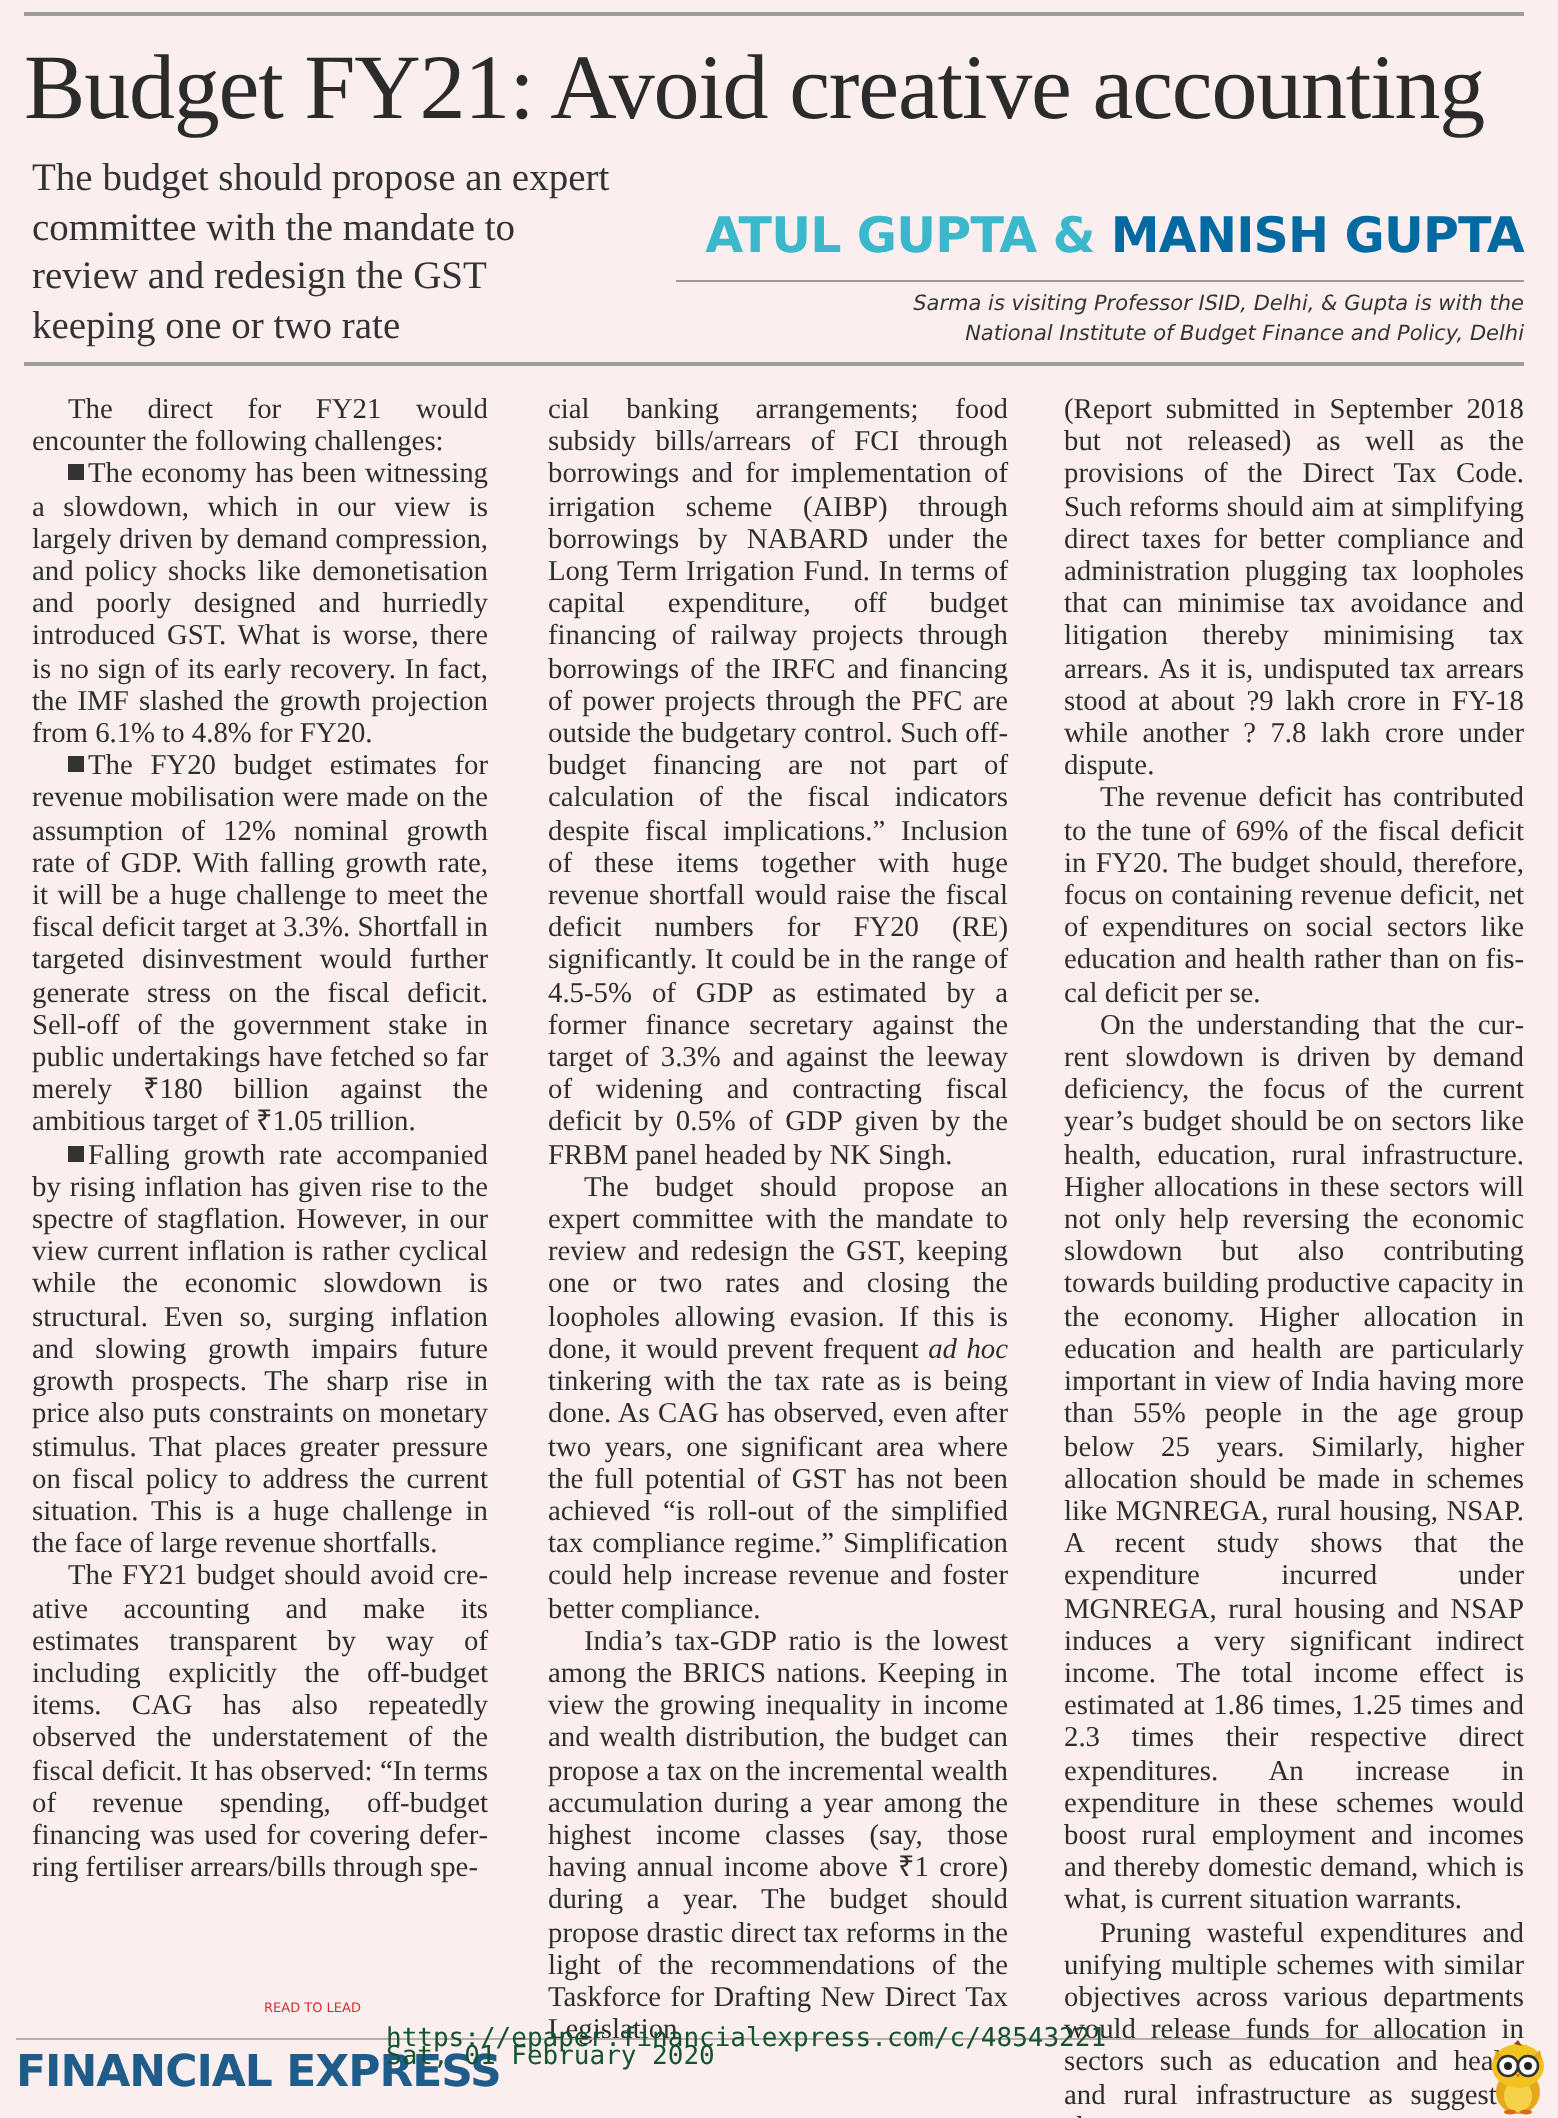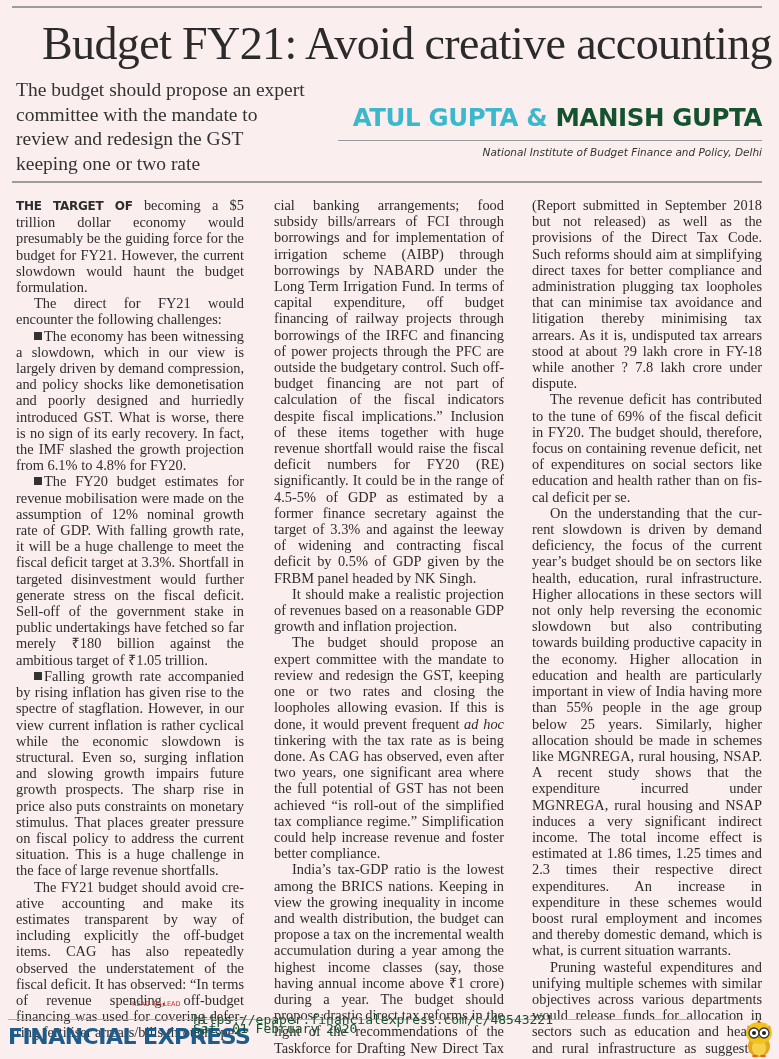--- a/index.html
+++ b/index.html
@@ -25,21 +25,21 @@
     font-family:"Liberation Serif", serif;
     font-size:19.5px; line-height:24.5px; color:#333;
   }
   .byline {
     position:absolute; left:338px; top:103px; width:424px;
     font-family:"DejaVu Sans", sans-serif; font-weight:bold;
     font-size:24.5px; letter-spacing:-0.4px; text-align:right; white-space:nowrap;
   }
   .byline .a1 { color:#3bb8cc; }
   .byline .amp { color:#3bb8cc; }
-  .byline .a2 { color:#14532d; }
+  .byline .a2 { color:#0369a1; }
   .byline-rule { position:absolute; left:338px; top:140px; width:424px; height:1px; background:#9a9a9a; }
   .affil {
     position:absolute; left:338px; top:145px; width:424px;
     font-family:"DejaVu Sans", sans-serif; font-style:italic;
     font-size:10.5px; line-height:15px; text-align:right; color:#333;
   }
   .col {
     position:absolute; top:197px;
     font-family:"Liberation Serif", serif;
     font-size:14.4px; line-height:16.2px; color:#2d2d2d;
@@ -67,45 +67,44 @@
     font-family:"DejaVu Sans Mono", monospace; font-size:13px; color:#14532d; white-space:nowrap;
   }
   .footer-date { top:1021px; }
   .footer-url { top:1012px; }
   .owl { position:absolute; left:743px; top:1018px; width:32px; height:40px; }
 </style>
 </head>
 <body>
 
 <div class="rule rule-top"></div>
-<h1 class="headline" style="margin:0;font-weight:normal;text-align:right;">Budget FY21: Avoid creative accounting</h1>
+<h1 class="headline" style="margin:0;font-weight:normal;">Budget FY21: Avoid creative accounting</h1>
 <div class="standfirst">The budget should propose an expert committee with the mandate to review and redesign the GST keeping one or two rate</div>
 
 <div class="byline">
   <span class="a1">ATUL GUPTA</span>
   <span class="amp">&amp;</span>
   <span class="a2">MANISH GUPTA</span>
 </div>
 <div class="byline-rule"></div>
 <div class="affil">
+  <div>Sarma is visiting Professor ISID, Delhi, &amp; Gupta is with the</div>
   <div>National Institute of Budget Finance and Policy, Delhi</div>
 </div>
 <div class="rule rule-head"></div>
 
 <div class="col col1">
-    <p class="first"><span class="lead">THE TARGET OF</span><span> becoming a $5 trillion dollar economy would presumably be the guiding force for the budget for FY21. However, the current slowdown would haunt the budget formulation.</span></p>
     <p><span>The direct for FY21 would encounter the following challenges:</span></p>
     <p><span class="bullet"></span><span>The economy has been witnessing a slowdown, which in our view is largely driven by demand compression, and pol­icy shocks like demonetisation and poorly designed and hurriedly intro­duced GST. What is worse, there is no sign of its early recovery. In fact, the IMF slashed the growth projection from 6.1% to 4.8% for FY20.</span></p>
     <p><span class="bullet"></span><span>The FY20 budget estimates for rev­enue mobilisation were made on the assumption of 12% nominal growth rate of GDP. With falling growth rate, it will be a huge challenge to meet the fiscal deficit target at 3.3%. Shortfall in tar­geted disinvestment would further gen­erate stress on the fiscal deficit. Sell-off of the government stake in public under­takings have fetched so far merely ₹180 billion against the ambitious target of ₹1.05 trillion.</span></p>
     <p><span class="bullet"></span><span>Falling growth rate accompanied by rising inflation has given rise to the spec­tre of stagflation. However, in our view current inflation is rather cyclical while the economic slowdown is structural. Even so, surging inflation and slowing growth impairs future growth prospects. The sharp rise in price also puts con­straints on monetary stimulus. That places greater pressure on fiscal policy to address the current situation. This is a huge challenge in the face of large rev­enue shortfalls.</span></p>
     <p><span>The FY21 budget should avoid cre­ative accounting and make its estimates transparent by way of including explic­itly the off-budget items. CAG has also repeatedly observed the understatement of the fiscal deficit. It has observed: “In terms of revenue spending, off-budget financing was used for covering defer­ring fertiliser arrears/bills through spe-</span></p>
   </div>
 <div class="col col2">
     <p class="first"><span>cial banking arrangements; food subsidy bills/arrears of FCI through borrowings and for implementation of irrigation scheme (AIBP) through borrowings by NABARD under the Long Term Irrigation Fund.  In terms of capital expenditure, off budget financing of railway projects through borrowings of the IRFC and financing of power projects through the PFC are outside the budgetary control. Such off-budget financing are not part of calculation of the fiscal indicators despite fiscal implications.” Inclusion of these items together with huge revenue shortfall would raise the fiscal deficit numbers for FY20 (RE) significantly. It could be in the range of 4.5-5% of GDP as estimated by a former finance secretary against the target of 3.3% and against the leeway of widening and contracting fiscal deficit by 0.5% of GDP given by the FRBM panel headed by NK Singh.</span></p>
-    <p><span>It should make a realistic projection of revenues based on a reasonable GDP growth and inflation projection.</span></p>
     <p><span>The budget should propose an expert committee with the mandate to review and redesign the GST, keeping one or two rates and closing the loopholes allowing evasion. If this is done, it would prevent frequent </span><i>ad hoc</i><span> tinkering with the tax rate as is being done. As CAG has observed, even after two years, one sig­nificant area where the full potential of GST has not been achieved “is roll-out of the simplified tax compliance regime.” Simplification could help increase rev­enue and foster better compliance.</span></p>
     <p><span>India’s tax-GDP ratio is the lowest among the BRICS nations. Keeping in view the growing inequality in income and wealth distribution, the budget can propose a tax on the incremental wealth accumulation during a year among the highest income classes (say, those having annual income above ₹1 crore) during a year. The budget should propose drastic direct tax reforms in the light of the rec­ommendations of the Taskforce for Drafting New Direct Tax Legislation</span></p>
   </div>
 <div class="col col3">
     <p class="first"><span>(Report submitted in September 2018 but not released) as well as the provisions of the Direct Tax Code. Such reforms should aim at simplifying direct taxes for better compliance and administration plugging tax loopholes that can min­imise tax avoidance and litigation thereby minimising tax arrears. As it is, undisputed tax arrears stood at about ?9 lakh crore in FY-18 while another ? 7.8 lakh crore under dispute.</span></p>
     <p><span>The revenue deficit has contributed to the tune of 69% of the fiscal deficit in FY20. The budget should, therefore, focus on containing revenue deficit, net of expenditures on social sectors like education and health rather than on fis­cal deficit per se.</span></p>
     <p><span>On the understanding that the cur­rent slowdown is driven by demand defi­ciency, the focus of the current year’s budget should be on sectors like health, education, rural infrastructure. Higher allocations in these sectors will not only help reversing the economic slowdown but also contributing towards building productive capacity in the economy. Higher allocation in education and health are particularly important in view of India having more than 55% people in the age group below 25 years. Simi­larly, higher allocation should be made in schemes like MGNREGA, rural housing, NSAP. A recent study shows that the expenditure incurred under MGNREGA, rural housing and NSAP induces a very significant indirect income. The total income effect is estimated at 1.86 times, 1.25 times and 2.3 times their respective direct expenditures. An increase in expenditure in these schemes would boost rural employment and incomes and thereby domestic demand, which is what, is current situation warrants.</span></p>
     <p><span>Pruning wasteful expenditures and unifying multiple schemes with similar objectives across various departments would release funds for allocation in sec­tors such as education and health and rural infrastructure as suggested above.</span></p>
   </div>
 

